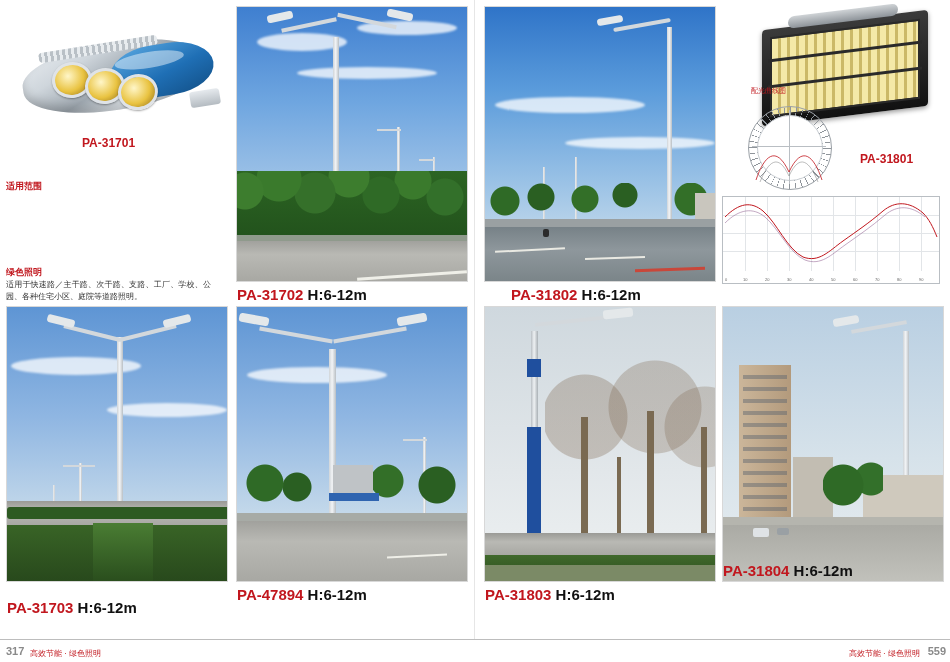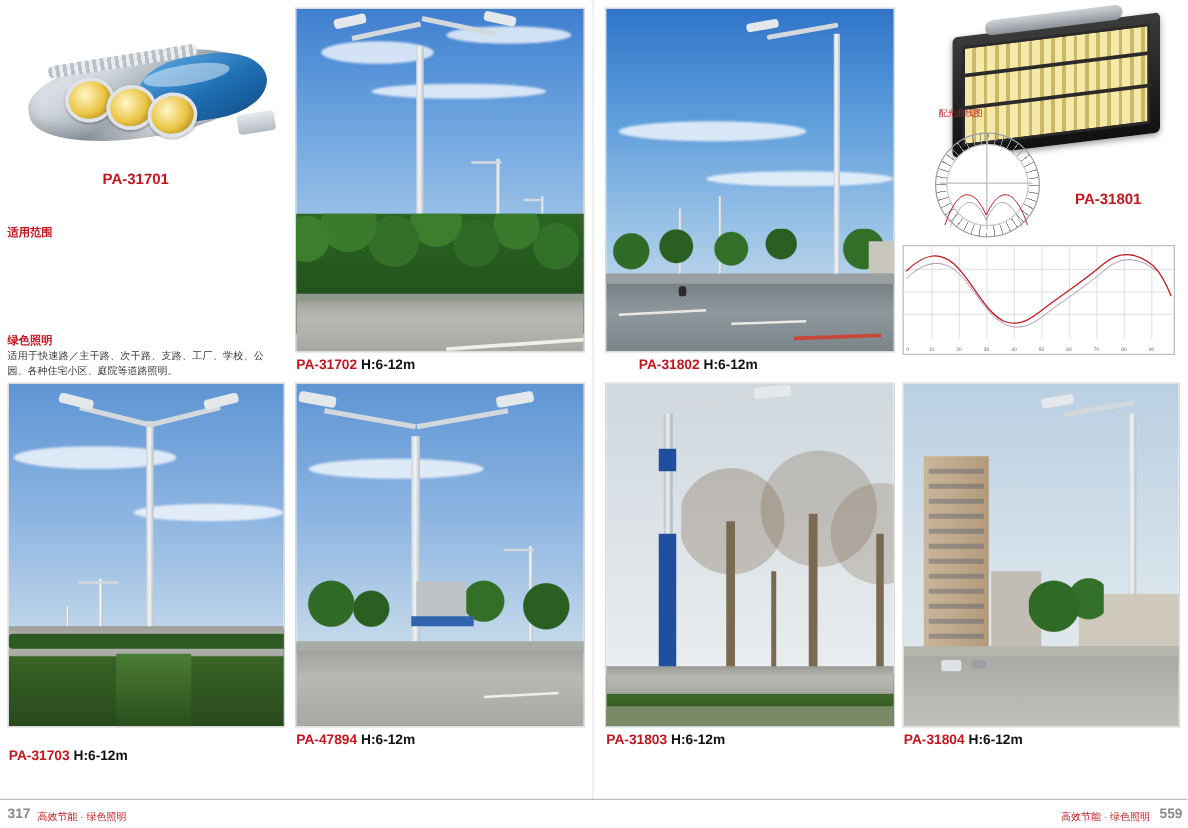--- a/index.html
+++ b/index.html
@@ -6,21 +6,21 @@
   body{
     width:950px;height:662px;overflow:hidden;
     background:#ffffff;
     font-family:"Liberation Sans", sans-serif;
     position:relative;
   }
   .page{position:absolute;left:0;top:0;width:950px;height:662px;}
 
   
   .photo{position:absolute;overflow:hidden;border:1px solid #d8d8d8;box-sizing:border-box;}
-  .cap{position:absolute;font-size:11px;font-weight:bold;color:#c1171e;letter-spacing:0;white-space:nowrap;}
+  .cap{position:absolute;font-size:15px;font-weight:bold;color:#c1171e;letter-spacing:0;white-space:nowrap;}
   .cap .h{color:#111;font-weight:bold;}
 
   
   .sky{position:absolute;left:0;top:0;right:0;bottom:0;}
   .sky1{background:linear-gradient(#3f7fd0 0%,#6fa6e0 35%,#a8c8e8 70%,#d7e5f0 100%);}
   .sky2{background:linear-gradient(#2f74c8 0%,#5a9bdb 30%,#9cc3e6 65%,#dfe9ef 100%);}
   .sky3{background:linear-gradient(#5e95d4 0%,#8fb6e2 40%,#c3d8ea 75%,#e8eef2 100%);}
   .cloud{position:absolute;background:rgba(255,255,255,.75);border-radius:50%;filter:blur(1px);}
   .road{position:absolute;left:0;right:0;background:linear-gradient(#9a9a96,#b9b9b4 40%,#a8a8a3 100%);}
   .road-dark{position:absolute;left:0;right:0;background:linear-gradient(#6f7a80,#8e979c 50%,#7b8589 100%);}
@@ -376,21 +376,21 @@
 
     <div style="position:absolute;left:100px;top:150px;width:60px;height:60px;background:
       radial-gradient(circle at 20px 28px,#2f6a26 20px,transparent 21px),
       radial-gradient(circle at 48px 22px,#33702a 16px,transparent 17px);"></div>
 
     <div class="road" style="bottom:0;height:62px;background:linear-gradient(#a8a8a2,#c1c1bb);"></div>
     <div style="position:absolute;left:0;bottom:56px;width:222px;height:8px;background:#b5b5ae;"></div>
     <div style="position:absolute;left:30px;bottom:44px;width:16px;height:9px;background:#dfe3e6;border-radius:2px;"></div>
     <div style="position:absolute;left:54px;bottom:46px;width:12px;height:7px;background:#9aa0a4;border-radius:2px;"></div>
   </div>
-  <div class="cap" style="left:723px;top:586px;">
+  <div class="cap" style="left:723px;top:562px;">
     <span>PA-31804</span>
     <span class="h">H:6-12m</span>
   </div>
 
   <div class="foot">
     <div class="pg" style="left:6px;top:5px;">317</div>
     <div class="ftxt" style="left:30px;top:8px;">高效节能 · 绿色照明</div>
     <div class="ftxt" style="right:30px;top:8px;">高效节能 · 绿色照明</div>
     <div class="pg" style="right:4px;top:5px;">559</div>
   </div>

